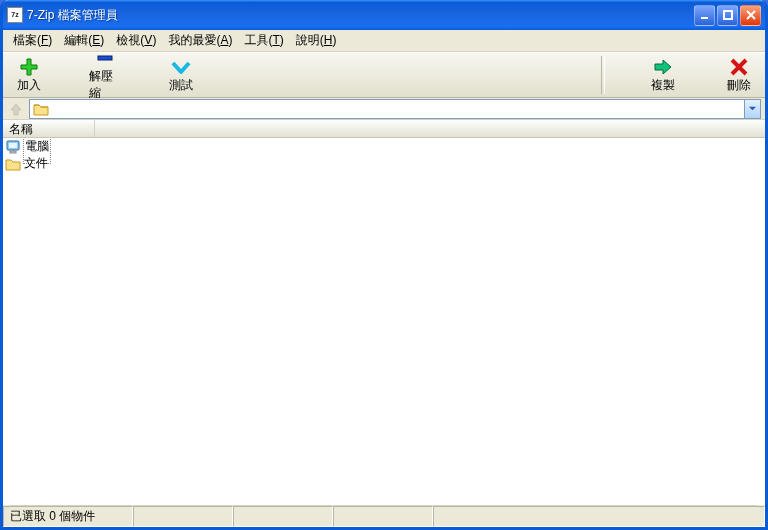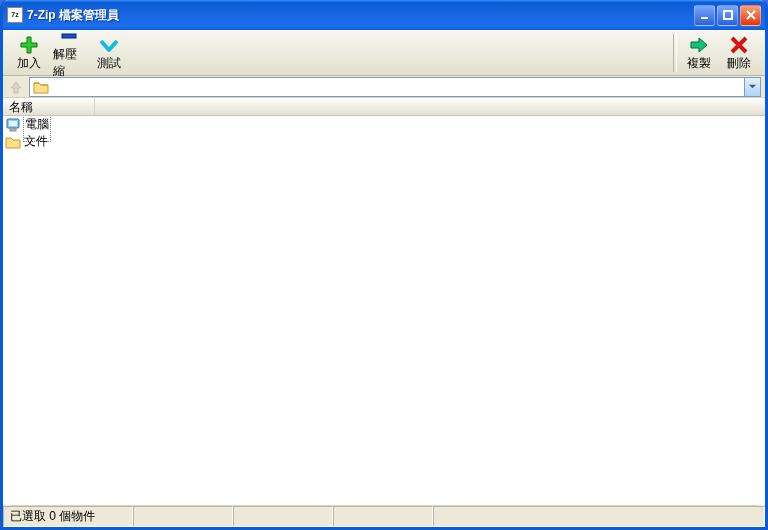--- a/index.html
+++ b/index.html
@@ -2,34 +2,34 @@
 <html><head>
 <meta charset="utf-8">
 <style>
   * { box-sizing: border-box; font-family: "Microsoft JhengHei", "PMingLiU", Tahoma, sans-serif; }
   body { margin: 0; background: #3a6ee7; width: 768px; height: 530px; overflow: hidden; }
   .window { width: 768px; height: 530px; border: 3px solid #0a5bd6; border-top: none; border-radius: 8px 8px 0 0; background: #ece9d8; display: flex; flex-direction: column; position: relative; }
 
   
   .titlebar { height: 30px; background: linear-gradient(to bottom, #3a95ff 0%, #0a5bd6 8%, #1863de 40%, #1a6ef0 88%, #0a5bd6 100%); display: flex; align-items: center; padding: 0 4px; border-radius: 6px 6px 0 0; }
   .titlebar .app-icon { width: 16px; height: 16px; background: #fff; border: 1px solid #888; margin-right: 4px; font-size: 7px; line-height: 14px; text-align: center; color: #222; font-weight: bold; }
-  .titlebar .title { color: #fff; font-size: 12px; font-weight: bold; text-shadow: 1px 1px 1px #073a8c; flex: 1; }
+  .titlebar .title { color: #fff; font-size: 12px; font-weight: normal; text-shadow: 1px 1px 1px #073a8c; flex: 1; }
   .win-btns { display: flex; gap: 2px; }
   .win-btn { width: 21px; height: 21px; border-radius: 3px; border: 1px solid #fff5; display: flex; align-items: center; justify-content: center; cursor: pointer; }
   .win-btn.min, .win-btn.max { background: linear-gradient(to bottom, #7ba7ff, #2a62d8); }
   .win-btn.close { background: linear-gradient(to bottom, #f7a278, #e2350b); }
   .win-btn svg { width: 12px; height: 12px; }
 
   
   .menubar { height: 22px; background: #ece9d8; display: flex; align-items: center; padding: 0 4px; font-size: 12px; border-bottom: 1px solid #d6d2c2; }
   .menubar .menu-item { padding: 2px 6px; cursor: pointer; }
   .menubar .menu-item u { text-decoration: underline; }
 
   
-  .toolbar { height: 46px; background: linear-gradient(to bottom, #f7f6ef 0%, #ecebde 50%, #e2e0ce 100%); border-top: 1px solid #fff; border-bottom: 1px solid #b8b5a3; display: flex; align-items: center; padding: 0 6px; }
+  .toolbar { height: 46px; background: linear-gradient(to bottom, #f7f6ef 0%, #ecebde 50%, #e2e0ce 100%); border-top: 1px solid #fff; border-bottom: 1px solid #b8b5a3; display: flex; align-items: center; padding: 0 6px; gap: 36px; }
   .toolbar .tbtn { display: flex; flex-direction: column; align-items: center; justify-content: center; padding: 2px 4px; font-size: 12px; width: 40px; cursor: pointer; }
   .toolbar .tbtn .icon { width: 20px; height: 20px; display: flex; align-items: center; justify-content: center; }
   .toolbar .spacer { flex: 1; }
   .toolbar .vsep { width: 4px; height: 38px; border-left: 1px solid #b8b5a3; border-right: 1px solid #fff; margin: 0 2px; }
 
   
   .addressbar { height: 22px; display: flex; align-items: center; gap: 4px; padding: 2px 4px; background: #ece9d8; border-bottom: 1px solid #d6d2c2; }
   .addressbar .up-btn { width: 18px; height: 18px; display: flex; align-items: center; justify-content: center; opacity: 0.5; }
   .addr-combo { flex: 1; height: 20px; background: #fff; border: 1px solid #7f9db9; display: flex; align-items: center; }
   .addr-combo .folder-icon { width: 16px; height: 14px; margin: 0 3px; }
@@ -74,20 +74,28 @@
           </svg>
       </div>
       <div class="win-btn close">
         <svg viewBox="0 0 12 12">
             <path d="M2 2 L10 10 M10 2 L2 10" stroke="#fff" stroke-width="2"></path>
           </svg>
       </div>
     </div>
   </div>
 
+  <div class="menubar">
+    <div class="menu-item"><span>檔案</span>(<u>F</u>)</div>
+    <div class="menu-item"><span>編輯</span>(<u>E</u>)</div>
+    <div class="menu-item"><span>檢視</span>(<u>V</u>)</div>
+    <div class="menu-item"><span>我的最愛</span>(<u>A</u>)</div>
+    <div class="menu-item"><span>工具</span>(<u>T</u>)</div>
+    <div class="menu-item"><span>說明</span>(<u>H</u>)</div>
+  </div>
 
   <div class="toolbar">
     <div class="tbtn">
       <span class="icon">
         <svg viewBox="0 0 20 20">
             <path d="M8 2 h4 v6 h6 v4 h-6 v6 h-4 v-6 h-6 v-4 h6 z" fill="#2ecc2e" stroke="#0a7a0a" stroke-width="1"></path>
           </svg>
       </span>
       <span>加入</span>
     </div>

